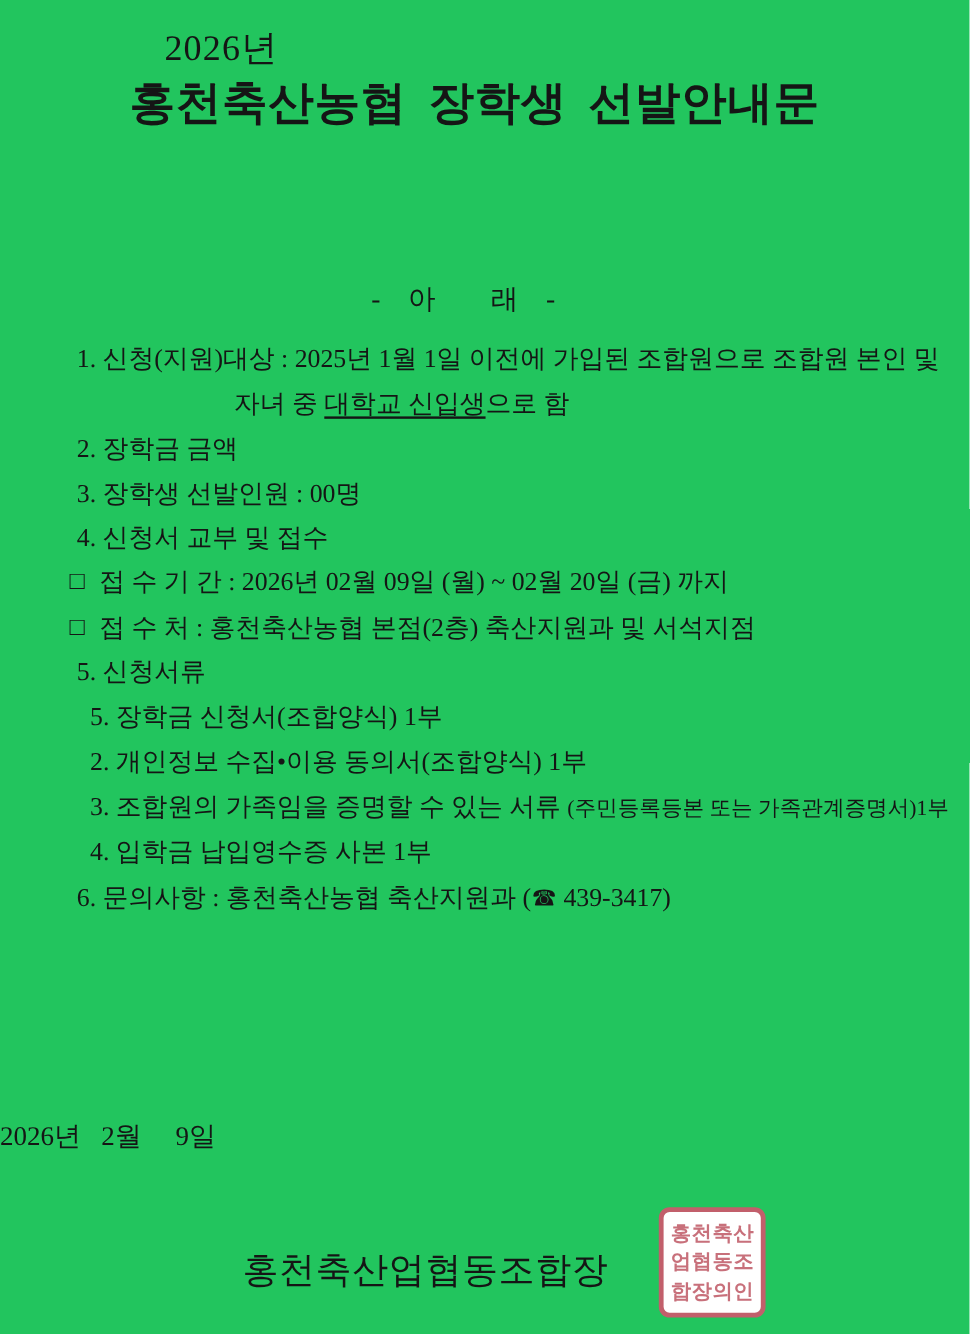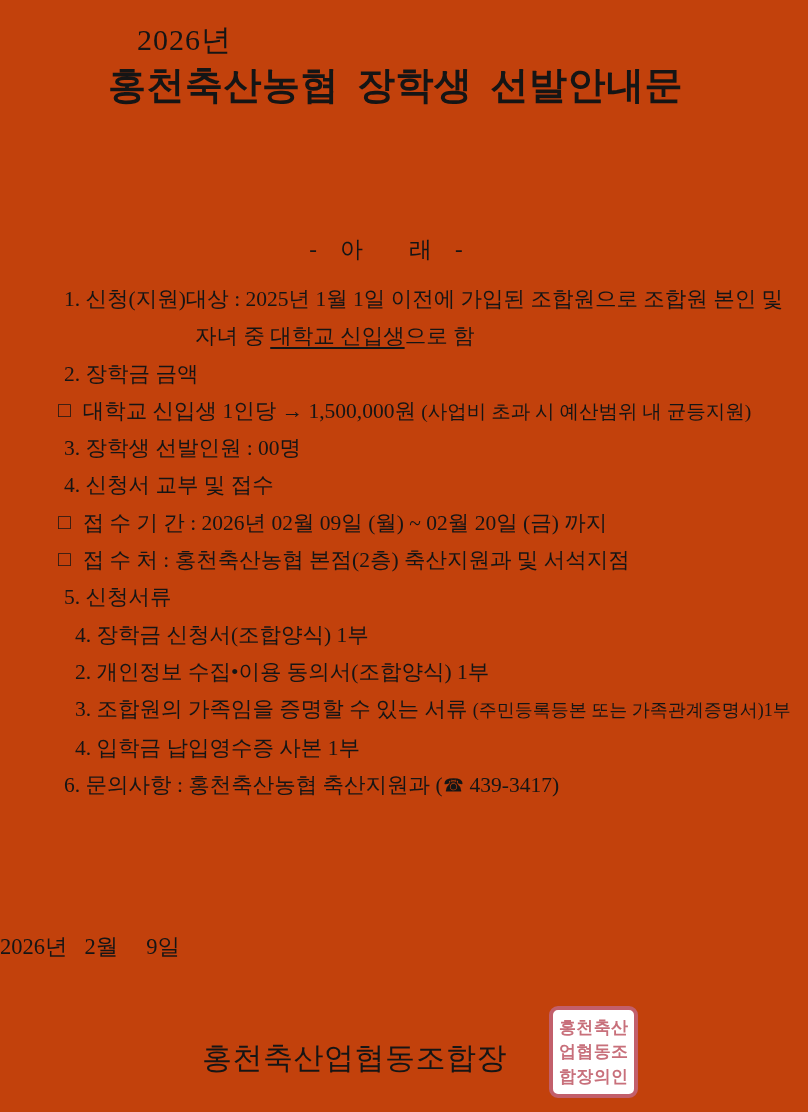--- a/index.html
+++ b/index.html
@@ -2,21 +2,21 @@
 <html><head>
 <meta charset="utf-8">
 <style>
   * { margin:0; padding:0; box-sizing:border-box; }
   html,body { background:#ffffff; }
   body {
     width:808px; height:1112px;
     font-family:"Liberation Serif","DejaVu Serif",serif;
     color:#151515;
   }
-  .page { position:relative; width:808px; height:1112px; background:#c2410c; overflow:hidden; }
+  .page { position:relative; width:808px; height:1112px; background:#22c55e; overflow:hidden; }
 
   .year  { position:absolute; left:137px; top:20px; font-size:30px; letter-spacing:1px; }
   .title { position:absolute; left:108px; top:60px; font-size:38px; font-weight:700; word-spacing:8px; letter-spacing:0.5px; }
 
   .intro {
     position:absolute; left:14px; top:142px; width:784px;
     font-size:23px; font-weight:700; line-height:38px; text-indent:30px;
   }
   .divider {
     position:absolute; left:0; right:36px; top:234px;
@@ -60,30 +60,29 @@
   <div class="title">홍천축산농협 장학생 선발안내문</div>
 
   <div class="divider">-    아        래    -</div>
 
   <div class="list">
 
     <div class="line">1. 신청(지원)대상 : 2025년 1월 1일 이전에 가입된 조합원으로 조합원 본인 및</div>
     <div class="line indent-center"><span>자녀 중 </span><span class="u">대학교 신입생</span><span>으로 함</span></div>
 
     <div class="line">2. 장학금 금액</div>
-    <div class="line indent-box"><span class="checkbox">□</span><span>대학교 신입생 1인당 → 1,500,000원 </span><span class="note2">(사업비 초과 시 예산범위 내 균등지원)</span></div>
 
     <div class="line">3. 장학생 선발인원 : 00명</div>
 
     <div class="line">4. 신청서 교부 및 접수</div>
     <div class="line indent-box"><span class="checkbox">□</span><span>접 수 기 간 : 2026년 02월 09일 (월) ~ 02월 20일 (금) 까지</span></div>
     <div class="line indent-box"><span class="checkbox">□</span><span>접 수 처 : 홍천축산농협 본점(2층) 축산지원과 및 서석지점</span></div>
 
     <div class="line">5. 신청서류</div>
-    <div class="line indent-num">4. 장학금 신청서(조합양식) 1부</div>
+    <div class="line indent-num">5. 장학금 신청서(조합양식) 1부</div>
     <div class="line indent-num">2. 개인정보 수집•이용 동의서(조합양식) 1부</div>
     <div class="line indent-num"><span>3. 조합원의 가족임을 증명할 수 있는 서류 </span><span class="note">(주민등록등본 또는 가족관계증명서)1부</span></div>
     <div class="line indent-num">4. 입학금 납입영수증 사본 1부</div>
 
     <div class="line">6. 문의사항 : 홍천축산농협 축산지원과 (☎ 439-3417)</div>
 
   </div>
 
   <div class="date">2026년   2월     9일</div>
 

